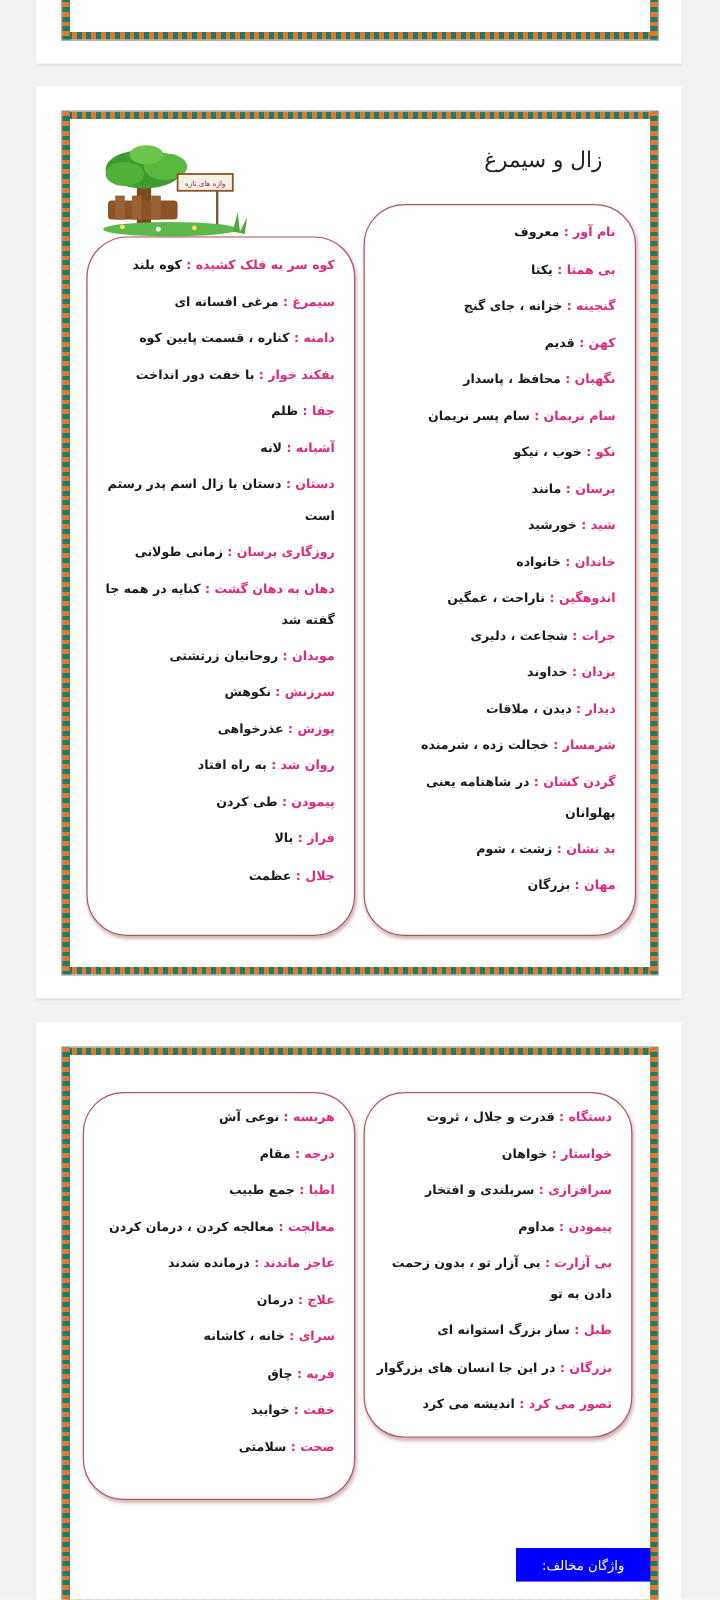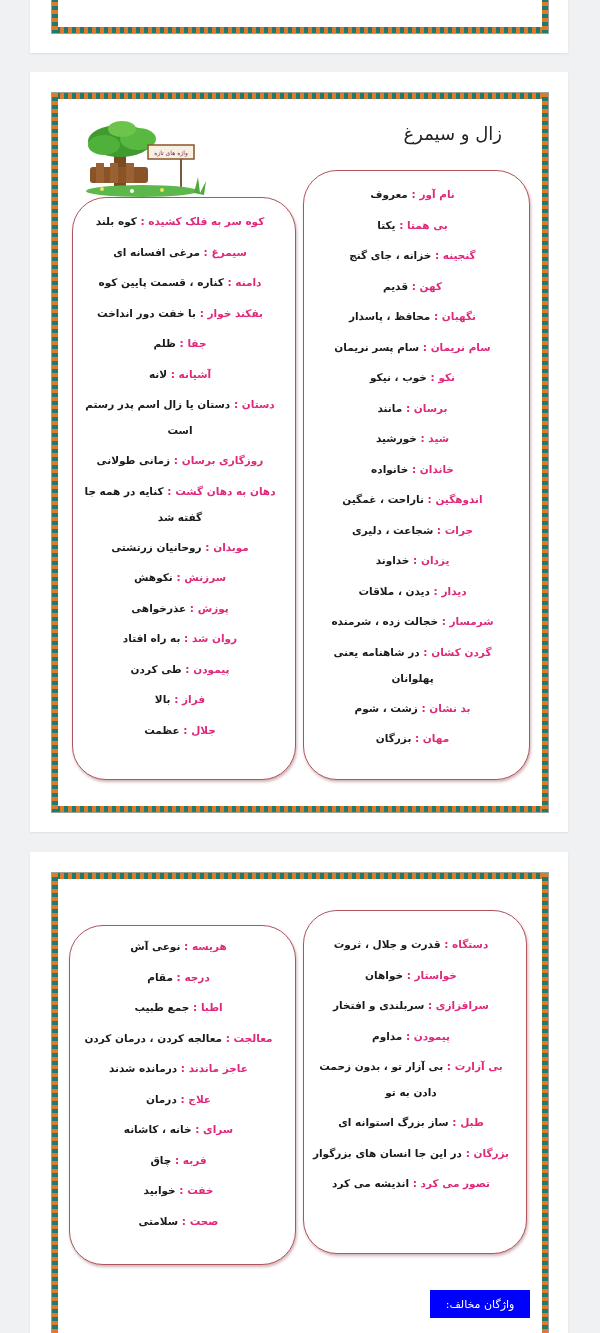--- a/index.html
+++ b/index.html
@@ -27,38 +27,38 @@
     background:repeating-linear-gradient(180deg,#e07a2a 0 4px,#1f7a6b 4px 8px);
   }
   .frame::before { left:-6px; }
   .frame::after { right:-6px; }
   .panel {
     position:absolute; box-sizing:border-box;
     border:1.5px solid #b0545e;
     border-radius:34px;
     background:#fff;
     box-shadow:1px 2px 3px rgba(120,40,50,0.35);
-    direction:rtl; text-align:center;
+    direction:rtl; text-align:right;
     padding:10px 16px 10px 8px;
   }
   .entry {
     font-size:10.5px; font-weight:bold; color:#1a1a1a;
     line-height:30.5px; white-space:normal;
   }
   .entry.wrap { line-height:26px; margin-top:2px; margin-bottom:2px; }
   .term { color:#e0287a; }
   .sep { color:#e0287a; }
   .title {
     position:absolute; right:40px; top:24px;
     font-size:18px; font-weight:normal; color:#222;
     direction:rtl;
   }
   .tree { position:absolute; left:24px; top:20px; width:138px; height:80px; }
   .tag-box {
-    position:absolute; left:400px; top:438px; width:100px; height:28px;
+    position:absolute; left:400px; top:438px; width:112px; height:28px;
     background:#0000ff; color:#fff; font-size:11px;
     display:flex; align-items:center; justify-content:center; direction:rtl;
   }
 </style>
 </head>
 <body>
 
 <div class="card" style="top:-20px;height:73px;">
   <div class="frame" style="top:-10px;height:63px;"></div>
 </div>
@@ -128,34 +128,34 @@
           <div class="entry"><span class="term">پیمودن</span><span class="sep"> : </span><span class="meaning">طی کردن</span></div>
           <div class="entry"><span class="term">فراز</span><span class="sep"> : </span><span class="meaning">بالا</span></div>
           <div class="entry"><span class="term">جلال</span><span class="sep"> : </span><span class="meaning">عظمت</span></div>
         </div>
     </div>
   </div>
 </div>
 
 <div class="card" style="top:852px;height:500px;">
   <div class="frame" style="top:21px;height:500px;">
-    <div class="panel" style="left:245px;top:31px;width:224px;height:344px;padding-top:18px;">
+    <div class="panel" style="left:245px;top:31px;width:224px;height:288px;padding-top:5px;">
       <div class="entries">
           <div class="entry"><span class="term">دستگاه</span><span class="sep"> : </span><span class="meaning">قدرت و جلال ، ثروت</span></div>
           <div class="entry"><span class="term">خواستار</span><span class="sep"> : </span><span class="meaning">خواهان</span></div>
           <div class="entry"><span class="term">سرافزازی</span><span class="sep"> : </span><span class="meaning">سربلندی و افتخار</span></div>
           <div class="entry"><span class="term">پیمودن</span><span class="sep"> : </span><span class="meaning">مداوم</span></div>
           <div class="entry wrap"><span class="term">بی آزارت</span><span class="sep"> : </span><span class="meaning">بی آزار تو ، بدون زحمت دادن به تو</span></div>
           <div class="entry"><span class="term">طبل</span><span class="sep"> : </span><span class="meaning">ساز بزرگ استوانه ای</span></div>
           <div class="entry wrap"><span class="term">بزرگان</span><span class="sep"> : </span><span class="meaning">در این جا انسان های بزرگوار</span></div>
           <div class="entry"><span class="term">تصور می کرد</span><span class="sep"> : </span><span class="meaning">اندیشه می کرد</span></div>
         </div>
     </div>
 
-    <div class="panel" style="left:11px;top:46px;width:227px;height:340px;padding-top:5px;">
+    <div class="panel" style="left:11px;top:31px;width:227px;height:340px;padding-top:5px;">
       <div class="entries">
           <div class="entry"><span class="term">هریسه</span><span class="sep"> : </span><span class="meaning">نوعی آش</span></div>
           <div class="entry"><span class="term">درجه</span><span class="sep"> : </span><span class="meaning">مقام</span></div>
           <div class="entry"><span class="term">اطبا</span><span class="sep"> : </span><span class="meaning">جمع طبیب</span></div>
           <div class="entry"><span class="term">معالجت</span><span class="sep"> : </span><span class="meaning">معالجه کردن ، درمان کردن</span></div>
           <div class="entry"><span class="term">عاجز ماندند</span><span class="sep"> : </span><span class="meaning">درمانده شدند</span></div>
           <div class="entry"><span class="term">علاج</span><span class="sep"> : </span><span class="meaning">درمان</span></div>
           <div class="entry"><span class="term">سرای</span><span class="sep"> : </span><span class="meaning">خانه ، کاشانه</span></div>
           <div class="entry"><span class="term">فربه</span><span class="sep"> : </span><span class="meaning">چاق</span></div>
           <div class="entry"><span class="term">خفت</span><span class="sep"> : </span><span class="meaning">خوابید</span></div>

